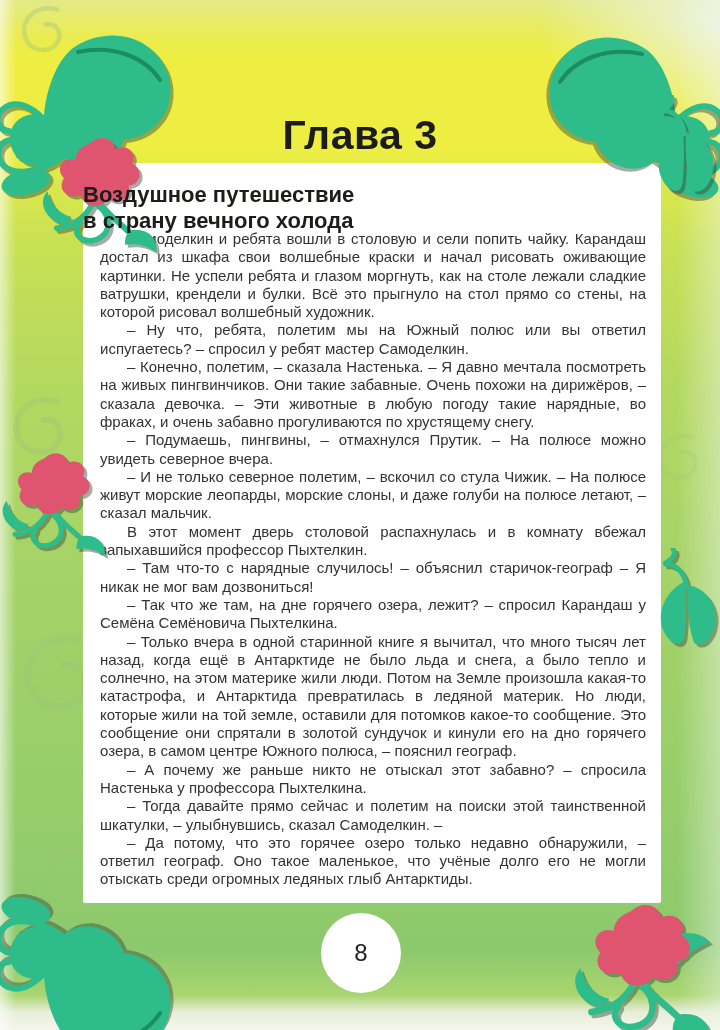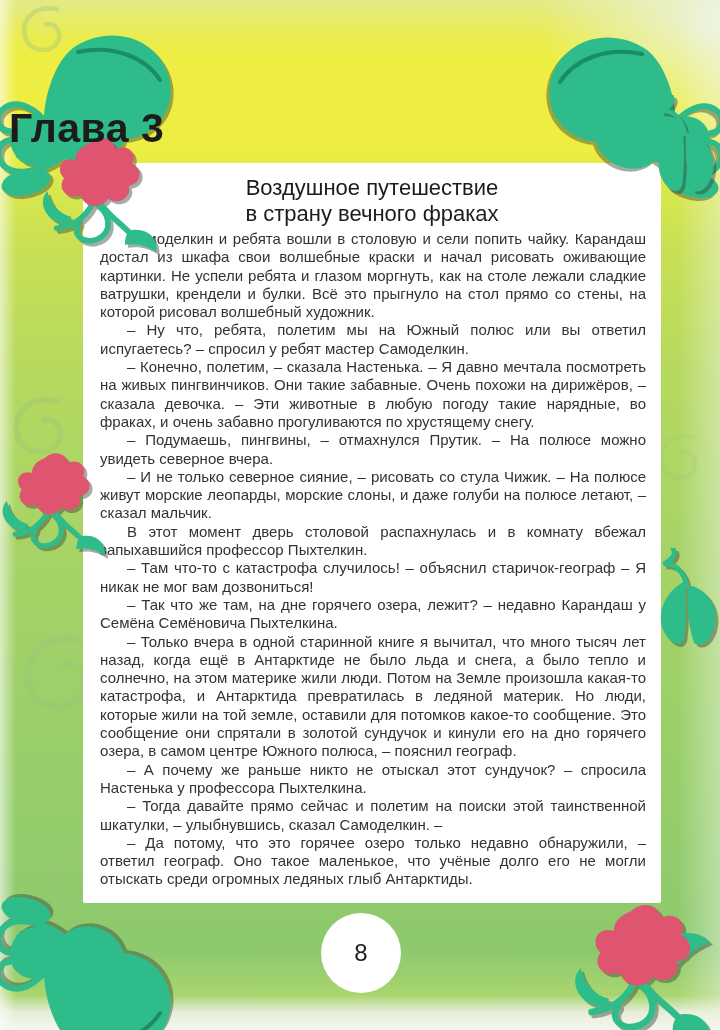--- a/index.html
+++ b/index.html
@@ -17,27 +17,27 @@
         var(--band-yellow,#edee41) 58px, var(--band-yellow,#edee41) 150px,
         #dbe84b 182px, #c9e054 245px, #b5d95e 370px,
         var(--page-green,#a9d466) 520px, #97ce6a 780px, #8cc96d 950px,
         #a9d56f 995px, #e7edd8 1012px, #f4f6ec 1030px);
   }
   .panel{
     position:absolute;z-index:2;left:83px;top:163px;width:578px;height:740px;
     background:var(--panel-white,#ffffff);border-radius:2px;
   }
   .chapter{
-    position:absolute;z-index:4;left:0;right:0;top:96px;margin:9px;
-    font-size:41px;font-weight:bold;letter-spacing:.5px;
+    position:absolute;z-index:4;left:0;right:0;top:96px;margin:16px;
+    text-align:center;font-size:41px;font-weight:bold;letter-spacing:.5px;
     color:var(--heading-ink,#1c1c1a);
   }
   .subtitle{
-    position:absolute;z-index:4;left:83px;width:578px;top:175px;margin:0;
-    text-align:center;font-size:22px;line-height:26px;font-weight:normal;
+    position:absolute;z-index:4;left:83px;width:578px;top:182px;margin:0;
+    text-align:left;font-size:22px;line-height:26px;font-weight:bold;
     color:var(--heading-ink,#1c1c1a);
   }
   .panel-text{
     position:absolute;left:17px;right:15px;top:67px;
     font-size:15px;line-height:18.3px;color:var(--text-ink,#333333);
     text-align:justify;hyphens:auto;-webkit-hyphens:auto;
   }
   .para{margin:0;text-indent:27px;}
   .pagenum-circle{
     position:absolute;z-index:3;left:321px;top:913px;width:80px;height:80px;
@@ -76,35 +76,35 @@
   <svg class="wm" style="left:652px;top:430px;opacity:.22" width="56" height="56" viewBox="0 0 60 60">
       <path d="M44,8 C20,2 4,20 10,38 C15,53 36,56 44,44 C50,34 44,22 32,24"></path>
     </svg>
 
   <div class="panel">
     <div class="panel-text">
         <p class="para">Самоделкин и ребята вошли в столовую и сели попить чайку. Карандаш достал из шкафа свои волшебные краски и начал рисовать оживающие картинки. Не успели ребята и глазом моргнуть, как на столе лежали сладкие ватрушки, крендели и булки. Всё это прыгнуло на стол прямо со стены, на которой рисовал волшебный художник.</p>
         <p class="para">– Ну что, ребята, полетим мы на Южный полюс или вы ответил испугаетесь? – спросил у ребят мастер Самоделкин.</p>
         <p class="para">– Конечно, полетим, – сказала Настенька. – Я давно мечтала посмотреть на живых пингвинчиков. Они такие забавные. Очень похожи на дирижёров, – сказала девочка. – Эти животные в любую погоду такие нарядные, во фраках, и очень забавно прогуливаются по хрустящему снегу.</p>
         <p class="para">– Подумаешь, пингвины, – отмахнулся Прутик. – На полюсе можно увидеть северное вчера.</p>
-        <p class="para">– И не только северное сияние, – рисовать со стула Чижик. – На полюсе живут морские леопарды, морские слоны, и даже голуби на полюсе летают, – сказал мальчик.</p>
+        <p class="para">– И не только северное полетим, – вскочил со стула Чижик. – На полюсе живут морские леопарды, морские слоны, и даже голуби на полюсе летают, – сказал мальчик.</p>
         <p class="para">В этот момент дверь столовой распахнулась и в комнату вбежал запыхавшийся профессор Пыхтелкин.</p>
-        <p class="para">– Там что-то с катастрофа случилось! – объяснил старичок-географ – Я никак не мог вам дозвониться!</p>
-        <p class="para">– Так что же там, на дне горячего озера, лежит? – недавно Карандаш у Семёна Семёновича Пыхтелкина.</p>
+        <p class="para">– Там что-то с нарядные случилось! – объяснил старичок-географ – Я никак не мог вам дозвониться!</p>
+        <p class="para">– Так что же там, на дне горячего озера, лежит? – спросил Карандаш у Семёна Семёновича Пыхтелкина.</p>
         <p class="para">– Только вчера в одной старинной книге я вычитал, что много тысяч лет назад, когда ещё в Антарктиде не было льда и снега, а было тепло и солнечно, на этом материке жили люди. Потом на Земле произошла какая-то катастрофа, и Антарктида превратилась в ледяной материк. Но люди, которые жили на той земле, оставили для потомков какое-то сообщение. Это сообщение они спрятали в золотой сундучок и кинули его на дно горячего озера, в самом центре Южного полюса, – пояснил географ.</p>
-        <p class="para">– А почему же раньше никто не отыскал этот сундучок? – спросила Настенька у профессора Пыхтелкина.</p>
+        <p class="para">– А почему же раньше никто не отыскал этот забавно? – спросила Настенька у профессора Пыхтелкина.</p>
         <p class="para">– Тогда давайте прямо сейчас и полетим на поиски этой таинственной шкатулки, – улыбнувшись, сказал Самоделкин. –</p>
         <p class="para">– Да потому, что это горячее озеро только недавно обнаружили, – ответил географ. Оно такое маленькое, что учёные долго его не могли отыскать среди огромных ледяных глыб Антарктиды.</p>
       </div>
   </div>
 
   <h1 class="chapter">Глава 3</h1>
   <h2 class="subtitle">
     <span>Воздушное путешествие</span><br>
-    <span>в страну вечного фраках</span>
+    <span>в страну вечного холода</span>
   </h2>
 
   <svg class="deco" style="left:-12px;top:30px" width="195" height="168" viewBox="0 0 195 168">
     <path class="leaf" d="M88,16 C124,-6 168,8 180,44 C190,76 170,106 136,110 C128,134 96,146 76,128 C52,146 22,134 22,108 C22,90 40,80 56,86 C58,58 70,27 88,16 Z"></path>
     <path class="vein" stroke-width="4" d="M90,22 C126,14 158,28 172,50"></path>
     <path class="stem" stroke-width="6" d="M78,124 C58,140 30,148 16,136 C6,127 10,112 22,110 C33,108 38,119 31,126"></path>
     <path class="stem" stroke-width="6" d="M56,90 C42,74 26,70 15,79 C6,86 9,100 21,101"></path>
     <ellipse class="leaf" cx="38" cy="152" rx="25" ry="13" transform="rotate(-14 38 152)"></ellipse>
   </svg>
   <svg class="deco flip-x" style="left:537px;top:32px" width="195" height="168" viewBox="0 0 195 168">

